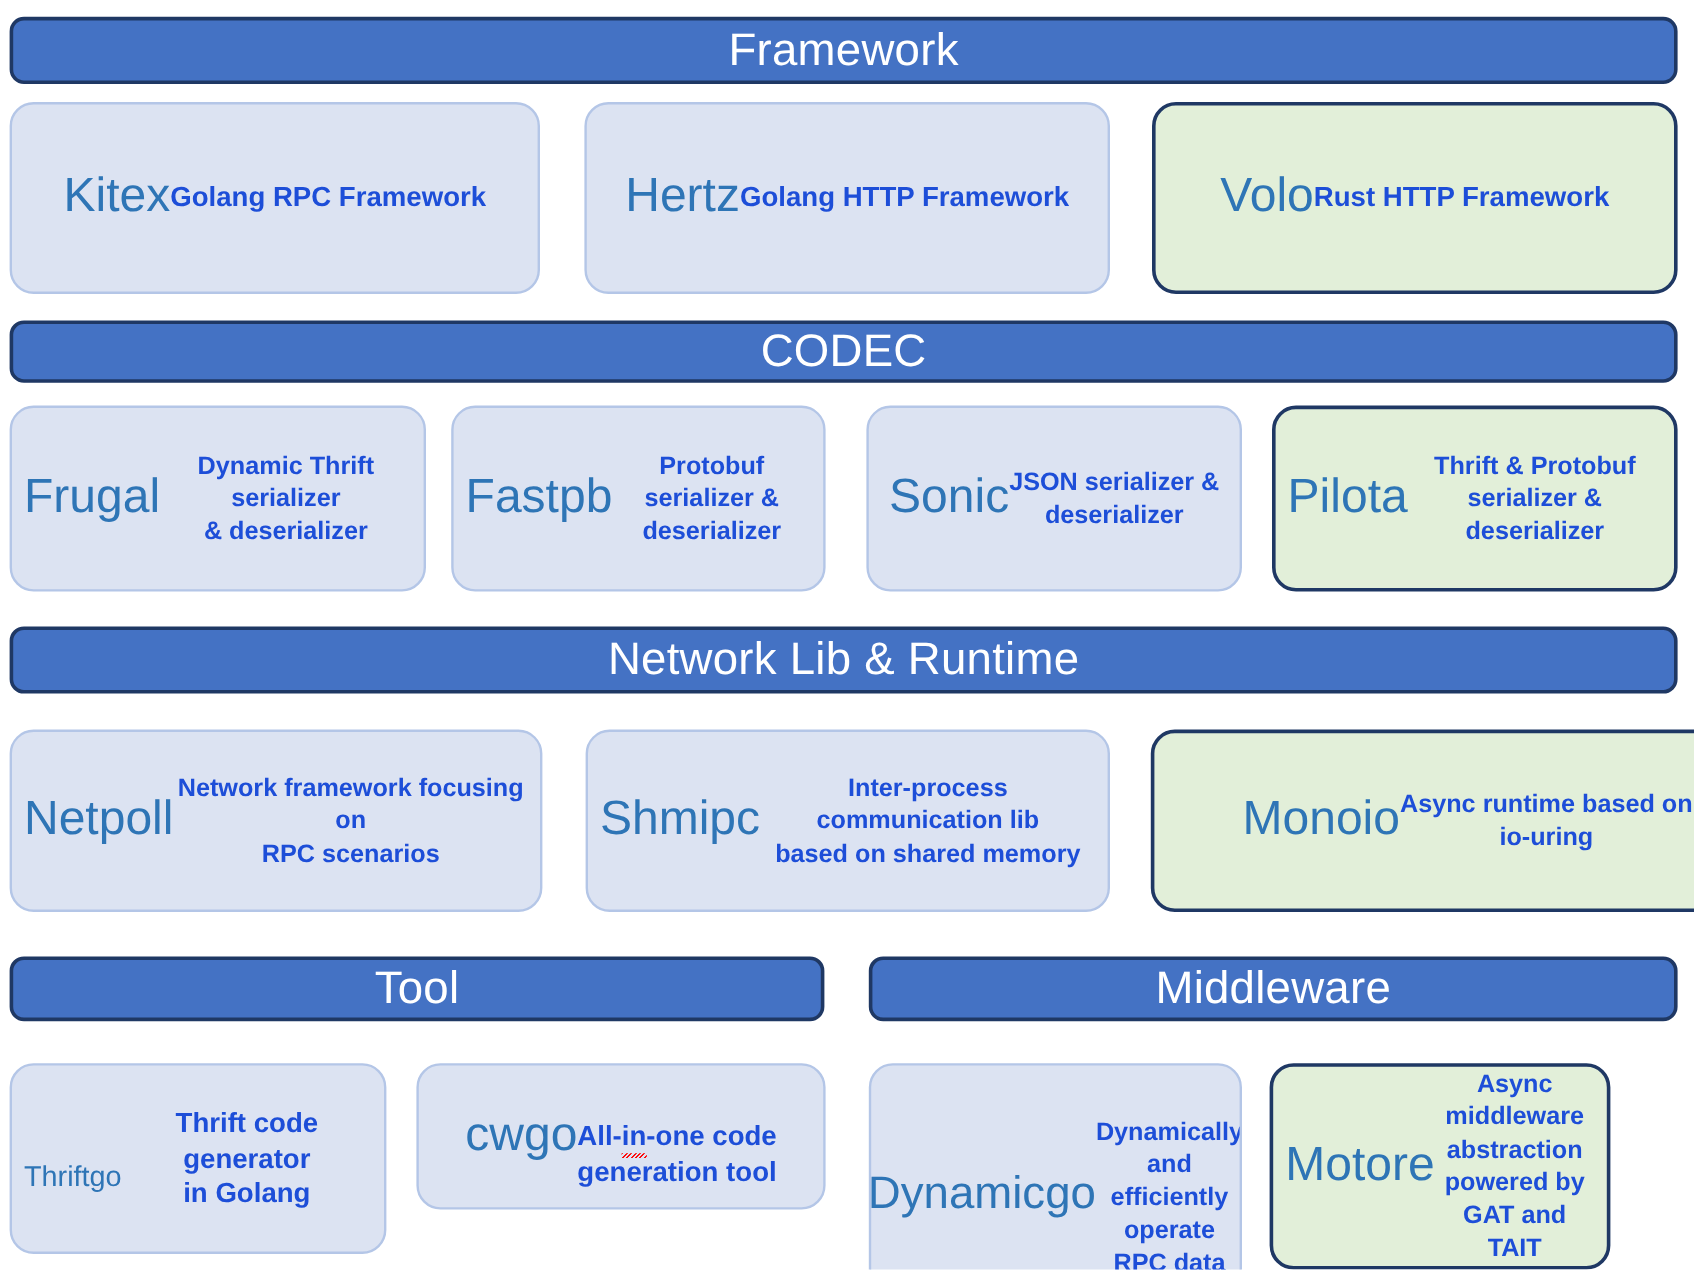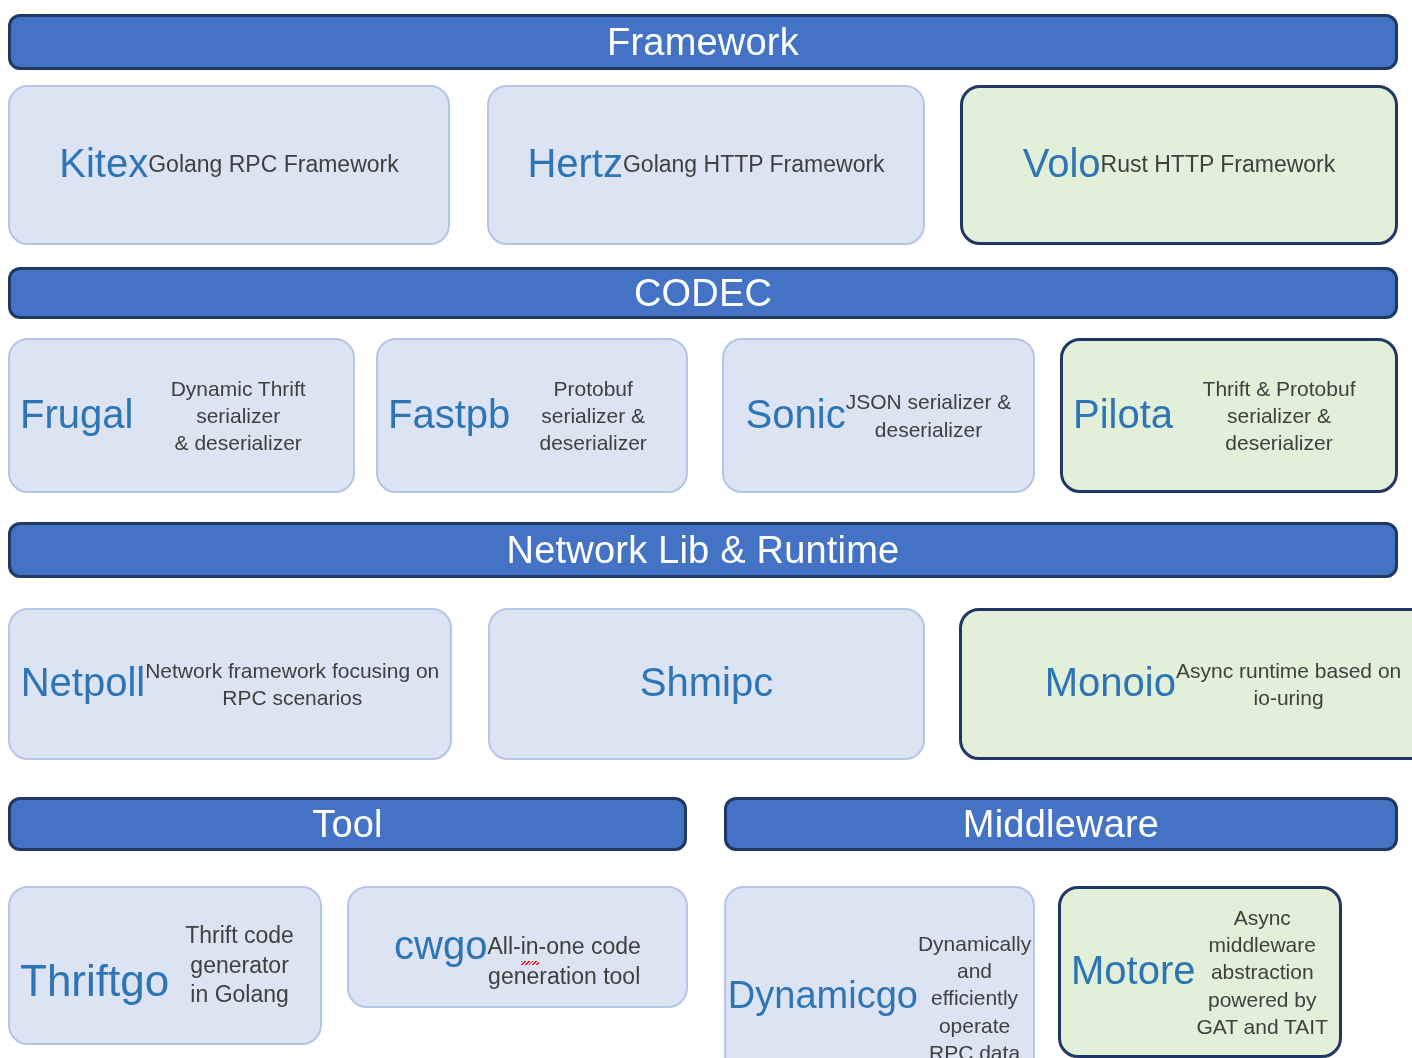--- a/index.html
+++ b/index.html
@@ -65,23 +65,23 @@
 
   .card-title {
     color: #2E75B6;
     font-size: 40px;
     font-weight: 400;
     line-height: 1.05;
     margin-bottom: 4px;
     white-space: nowrap;
   }
   .card-desc {
-    color: #404040;
+    color: #1d4ed8;
     font-size: 23px;
-    font-weight: 400;
+    font-weight: 700;
     line-height: 1.30;
     white-space: pre-line;
   }
   .card.d-sm .card-desc  { font-size: 21px; }
 
   
   .squiggle {
     position: relative;
     display: inline-block;
   }
@@ -151,34 +151,36 @@
   <div class="bar" style="left:8px; top:522px; width:1390px; height:56px;">Network Lib &amp; Runtime</div>
 
   <div class="card blue d-sm" style="left:8px; top:608px; width:444px; height:152px;">
     <div class="card-title">Netpoll</div>
     <div class="card-desc">Network framework focusing on
 RPC scenarios</div>
   </div>
 
   <div class="card blue d-sm" style="left:488px; top:608px; width:437px; height:152px;">
     <div class="card-title">Shmipc</div>
+    <div class="card-desc">Inter-process communication lib
+based on shared memory</div>
   </div>
 
   <div class="card green d-sm" style="left:959px; top:608px; width:528px; height:152px;">
     <div class="card-title">Monoio</div>
     <div class="card-desc">Async runtime based on
 io-uring</div>
   </div>
 
   <div class="bar" style="left:8px; top:797px; width:679px; height:54px;">Tool</div>
 
   <div class="bar" style="left:724px; top:797px; width:674px; height:54px;">Middleware</div>
 
   <div class="card blue" style="left:8px; top:886px; width:314px; height:159px;">
-    <div class="card-title t" style="font-size:44px;margin-top:35px;">Thriftgo</div>
+    <div class="card-title t" style="font-size:24px;margin-top:35px;">Thriftgo</div>
     <div class="card-desc">Thrift code generator
 in Golang</div>
   </div>
 
   <div class="card blue" style="left:347px; top:886px; width:341px; height:122px;">
     <div class="card-title">cwgo</div>
     <div class="card-desc">
       <span>All-</span><span class="squiggle">in</span><span>-one code
 generation tool</span>
     </div>

